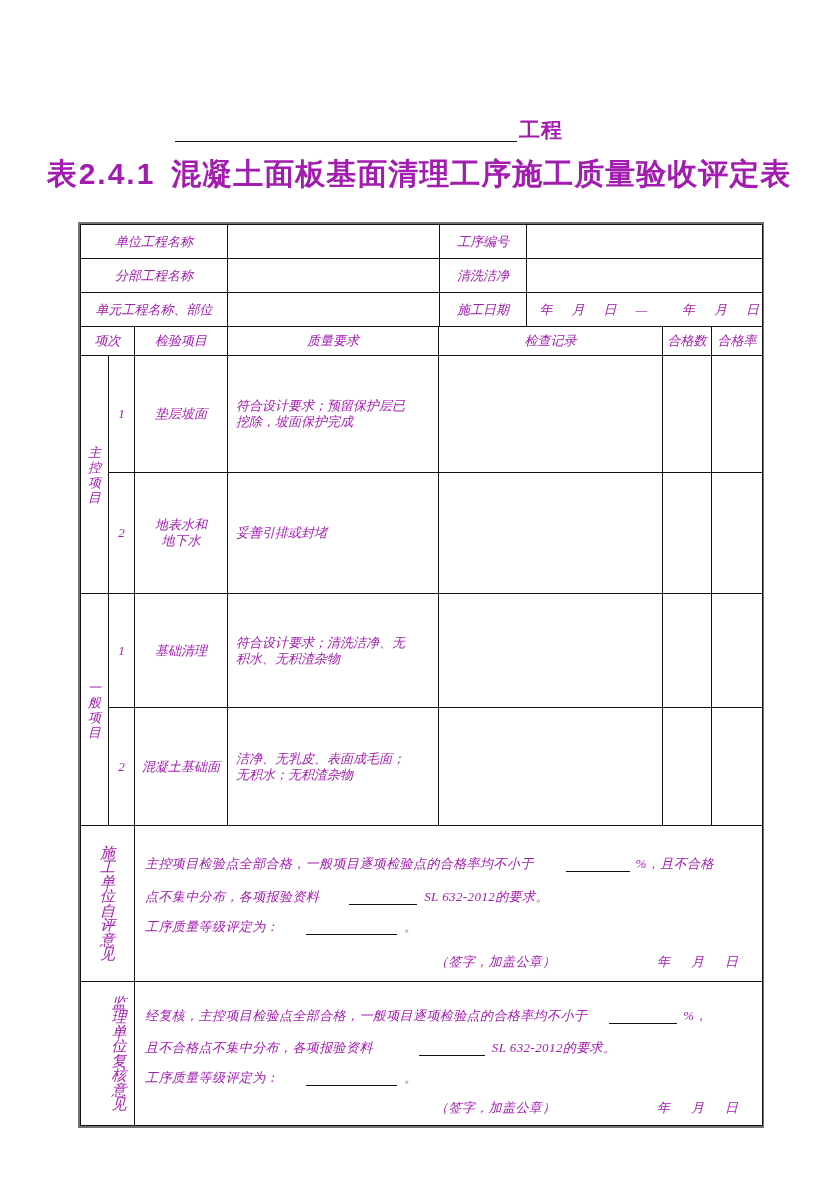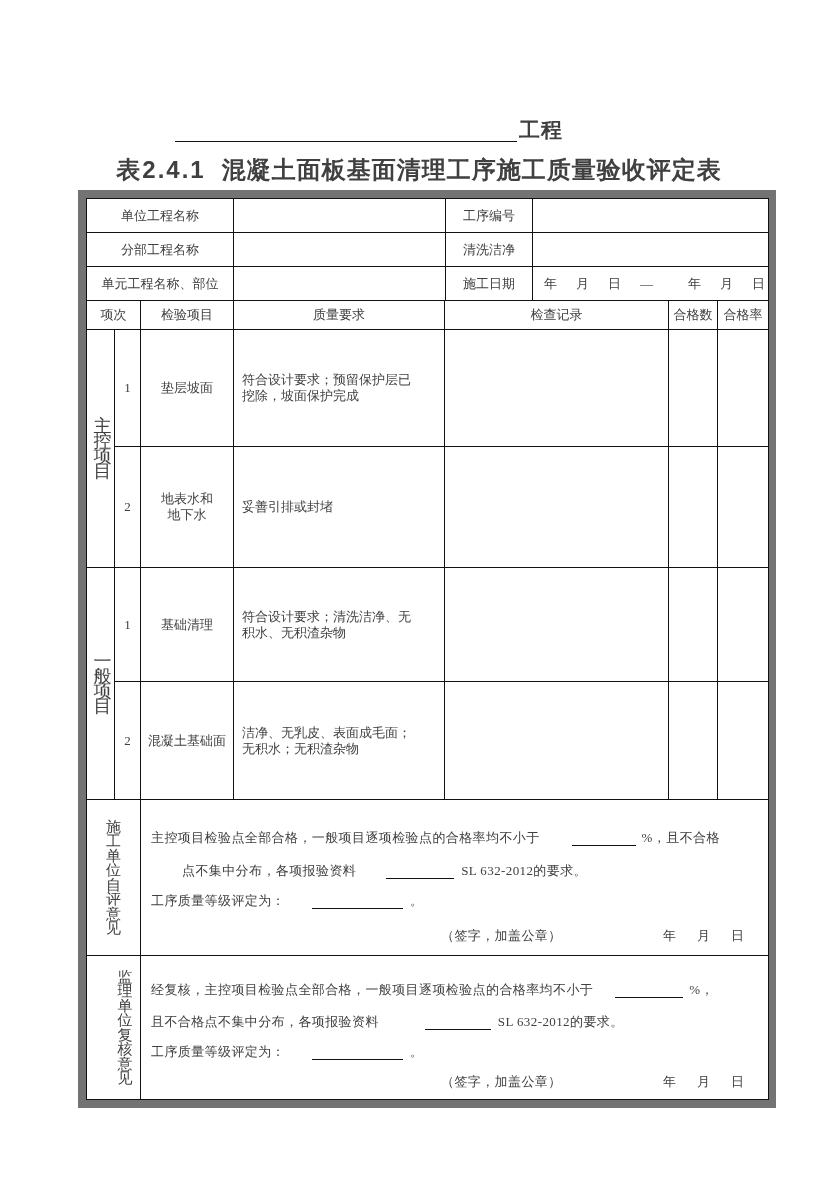--- a/index.html
+++ b/index.html
@@ -1,84 +1,85 @@
 <!DOCTYPE html>
 <html><head>
 <meta charset="utf-8">
 <style>
   html,body{margin:0;padding:0;background:#fff;}
   .page{
     position:relative;
     width:838px;height:1186px;
     background:#fff;
     font-family:"Liberation Serif","DejaVu Serif",serif;
-    color:#404040;
+    color:#a21caf;
     overflow:hidden;
   }
   
   .doc-header{
     position:absolute;top:116px;left:175px;height:32px;
     font-size:21px;letter-spacing:1px;white-space:nowrap;
   }
   .blank-line{
     display:inline-block;width:342px;height:24px;
     border-bottom:1.5px solid #111;vertical-align:bottom;margin-bottom:2px;
   }
   .hdr-suffix{display:inline-block;margin-left:2px;font-weight:600;}
   .doc-title{
     position:absolute;top:154px;left:0;width:100%;
-    text-align:center;font-size:24px;font-weight:bold;
+    text-align:center;font-size:30px;font-weight:bold;
     font-family:"Liberation Sans","DejaVu Sans",sans-serif;
     letter-spacing:1px;white-space:nowrap;
   }
   .title-prefix{margin-right:16px;letter-spacing:2px;}
   
   .form-wrap{
-    position:absolute;left:78px;top:190px;width:682px;
-    border:8px solid #737373;
+    position:absolute;left:78px;top:222px;width:682px;
+    border:2px solid #737373;
+    font-style:italic;
   }
   table{border-collapse:collapse;width:100%;table-layout:fixed;}
   td{
     border:1px solid #111;padding:0;
     font-size:13px;line-height:16px;vertical-align:middle;
     overflow:hidden;
   }
   .main-table{margin-top:-1px;}
   .lbl{text-align:center;}
   .c{text-align:center;}
   .info-row td{height:33px;}
   .hdr-row td{height:28px;text-align:center;}
   .date-cell{text-align:right;letter-spacing:3px;white-space:nowrap;}
   
   .row-mc1 td{height:116px;}
   .row-mc2 td{height:120px;}
   .row-g1 td{height:113px;}
   .row-g2 td{height:117px;}
   .vtext{
     width:14px;margin:8px auto;word-break:break-all;
-    line-height:15px;text-align:center;font-size:18px;
+    line-height:15px;text-align:center;font-size:13px;
   }
   .item-cell{text-align:center;}
   .item-cell span{display:block;line-height:16px;}
   .req-cell{text-align:left;padding:0 4px 0 8px;}
   .req-cell span{display:block;line-height:16px;}
   
   .row-op1 td{height:155px;}
   .row-op2 td{height:143px;padding-left:23px;}
   .op-label{
     width:27px;margin:0 auto;word-break:break-all;
     line-height:14.5px;text-align:center;font-size:15px;
   }
   .op-cell{position:relative;vertical-align:top;}
   .op-line{position:absolute;left:10px;right:4px;white-space:nowrap;letter-spacing:0.4px;}
   .ul-blank{
     display:inline-block;height:14px;vertical-align:bottom;
     border-bottom:1px solid #111;
   }
-  .op1 .l1{top:30px;} .op1 .l2{top:63px;margin-left:31px;} .op1 .l3{top:93px;} .op1 .lsig{top:128px;}
+  .op1 .l1{top:30px;} .op1 .l2{top:63px;} .op1 .l3{top:93px;} .op1 .lsig{top:128px;}
   .op2 .l1{top:26px;} .op2 .l2{top:58px;} .op2 .l3{top:88px;} .op2 .lsig{top:118px;}
   .b1a{width:64px;margin-left:32px;margin-right:6px;}
   .b2a{width:68px;margin-left:30px;margin-right:7px;}
   .b3{width:91px;margin-left:27px;margin-right:7px;}
   .b1b{width:68px;margin-left:22px;margin-right:6px;}
   .b2b{width:66px;margin-left:46px;margin-right:7px;}
   .sig{position:absolute;left:290px;}
   .sig-date{position:absolute;left:512px;letter-spacing:4px;}
 </style>
 </head>

